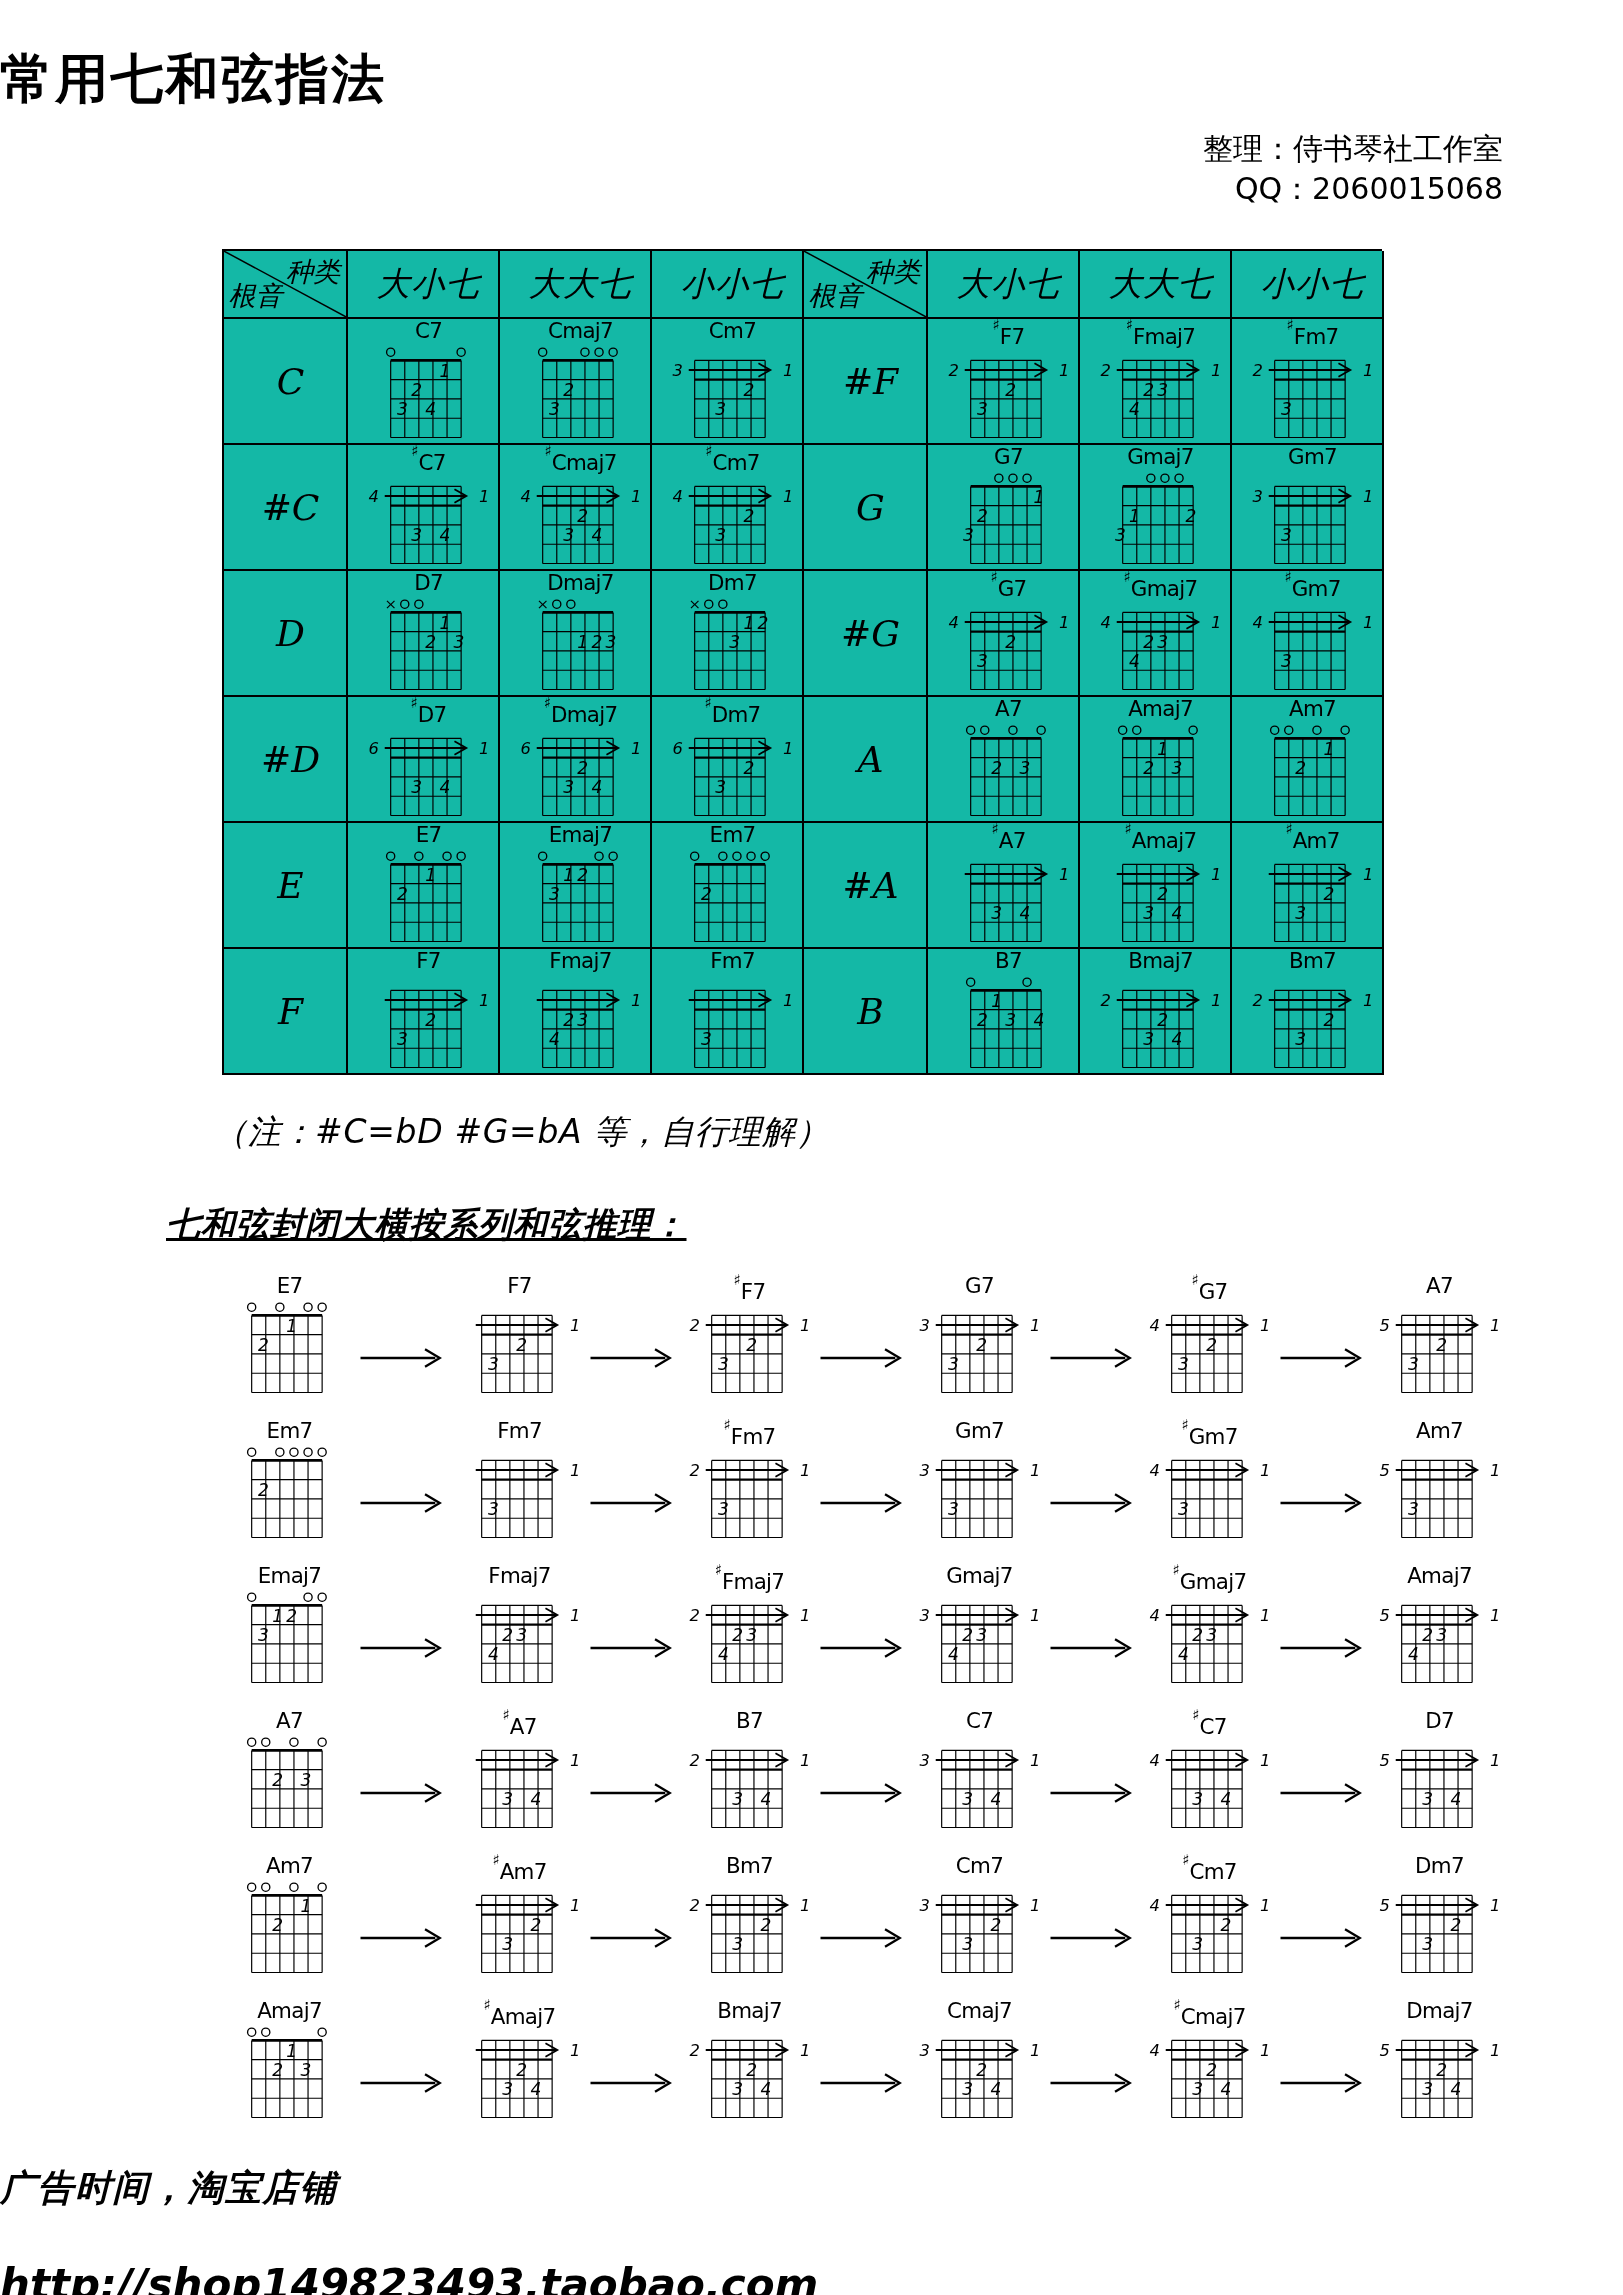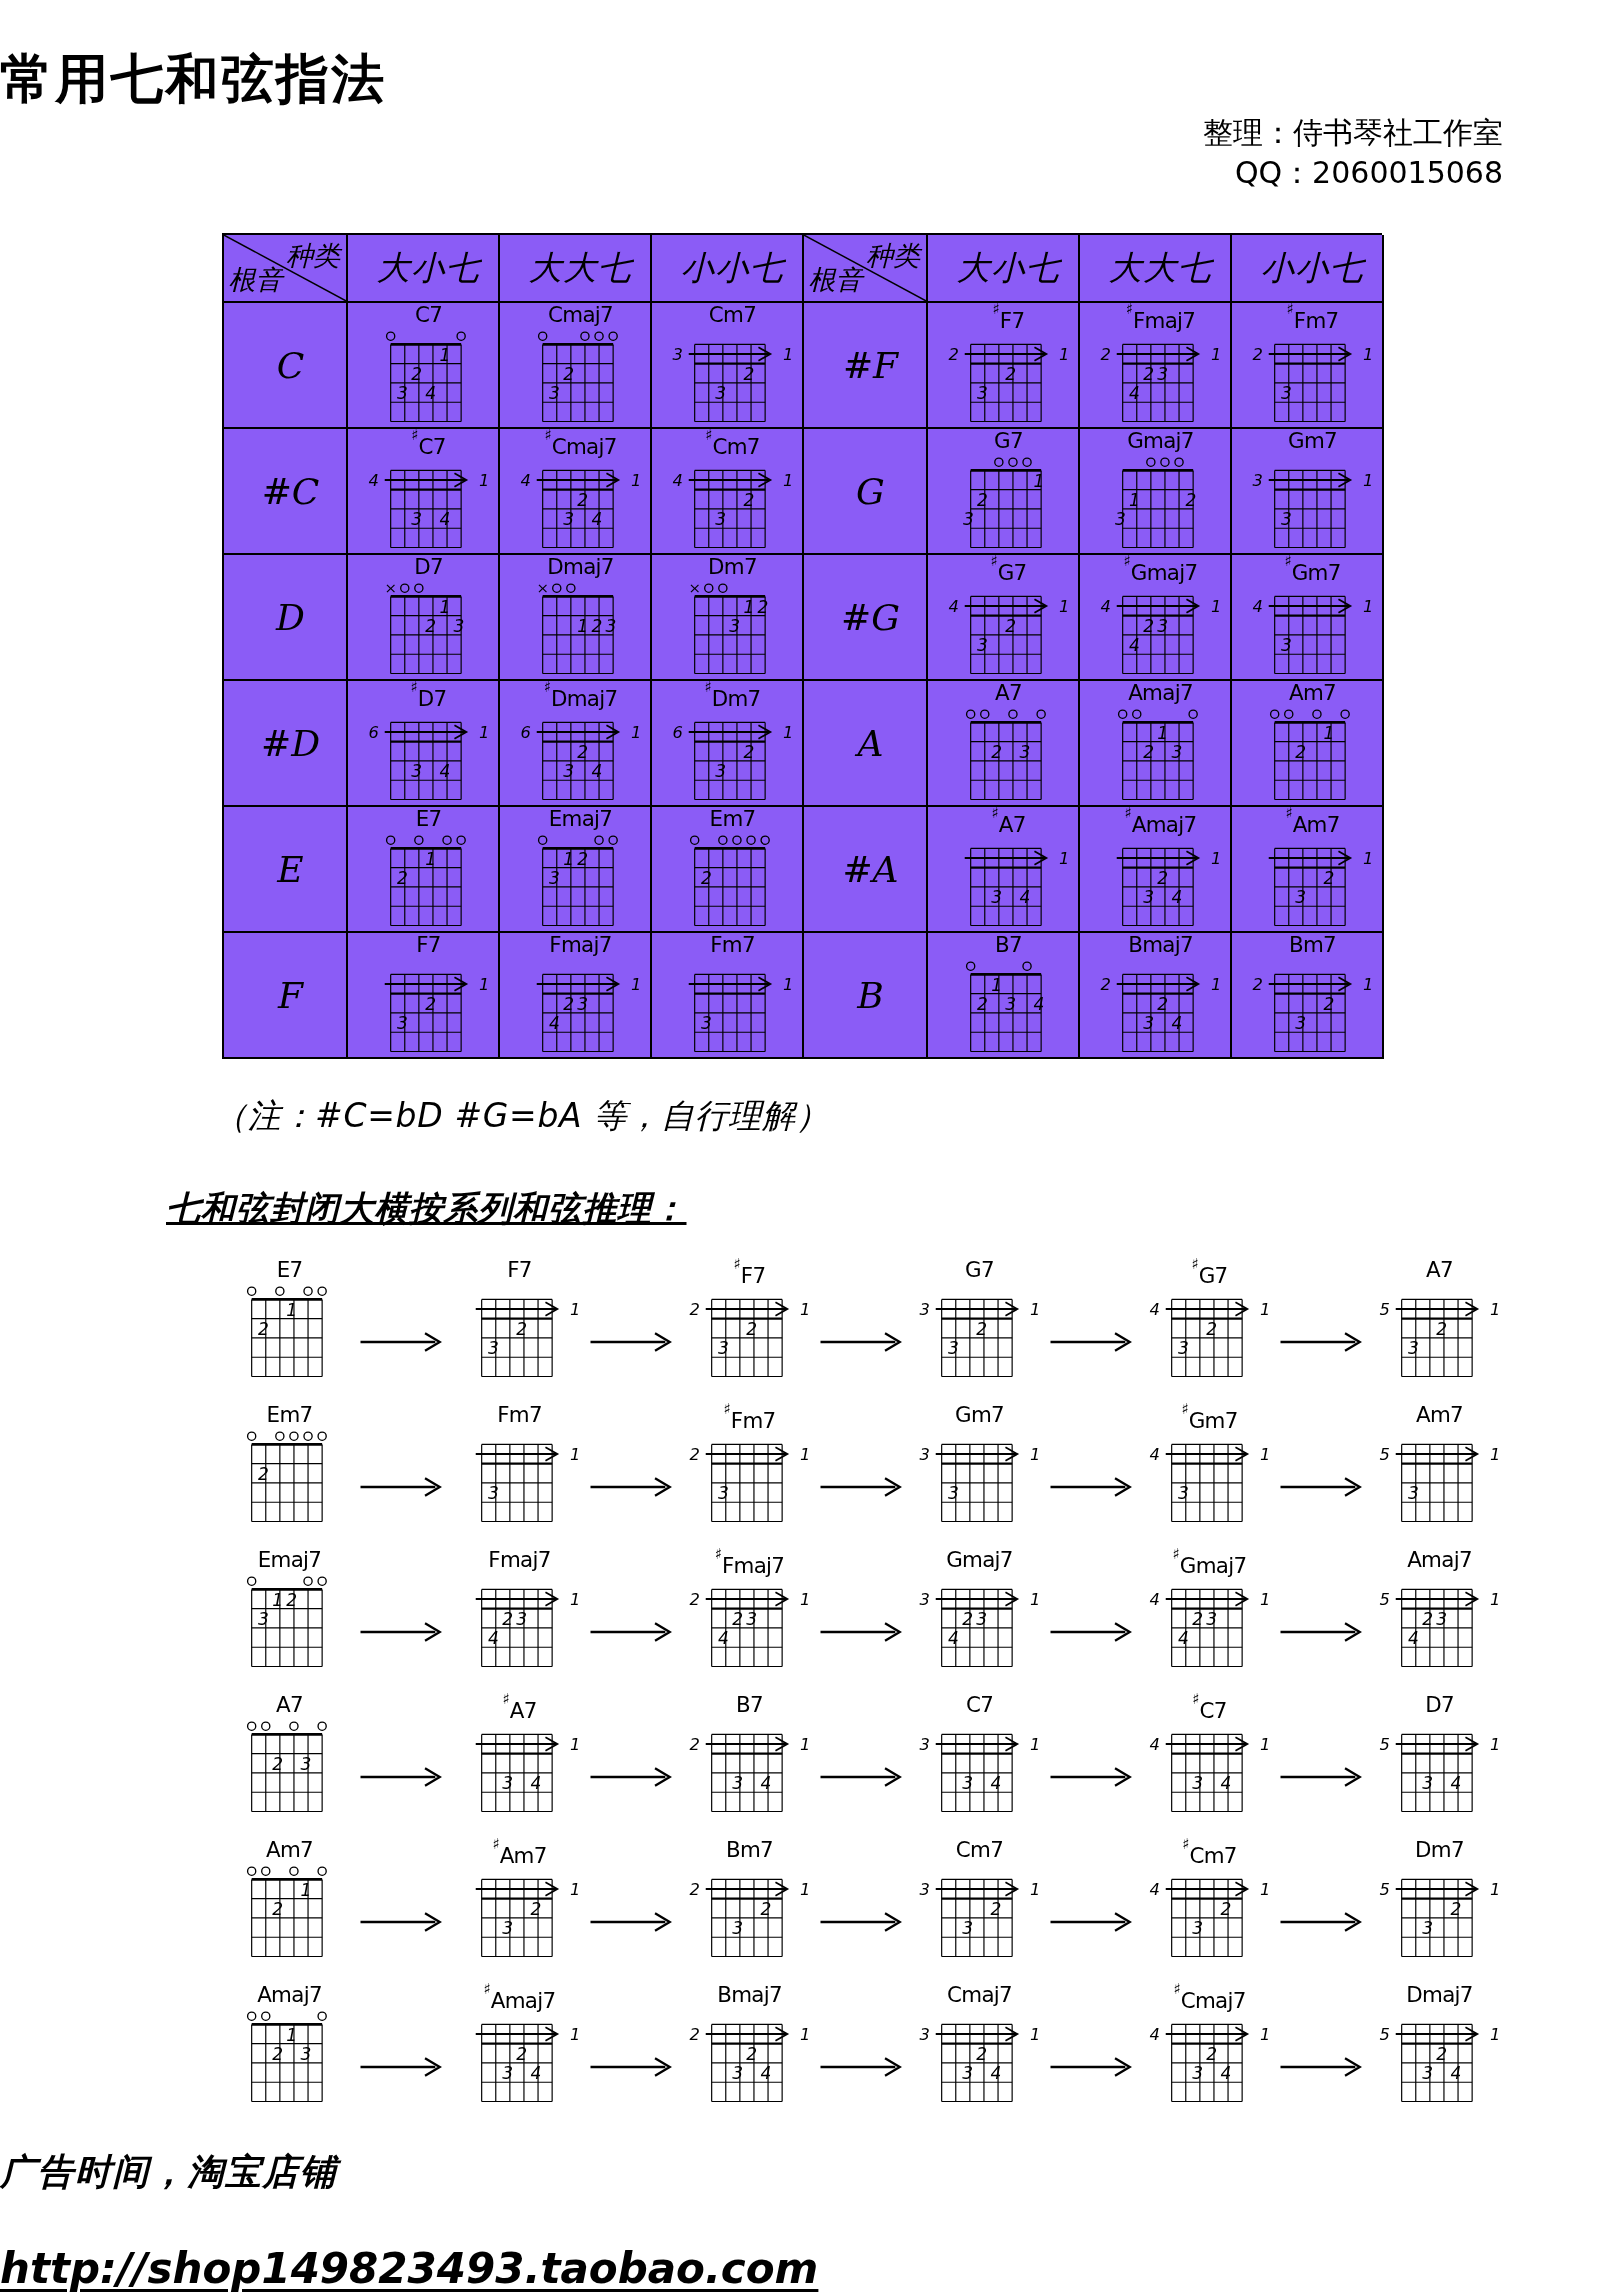--- a/index.html
+++ b/index.html
@@ -1,26 +1,26 @@
 <!DOCTYPE html>
 <html style="font-size:12px"><head>
 <meta charset="utf-8">
 <style>
   html,body{margin:0;padding:0;background:#e8e8e8;}
   .page{position:relative;width:1623px;height:2295px;background:#ffffff;color:#000;
         font-family:"DejaVu Sans","Liberation Sans",sans-serif;overflow:hidden;margin:0 auto;}
   .title{text-align:left;font-size:53px;font-weight:700;padding-top:49px;letter-spacing:2.2px;line-height:1.15;}
-  .credit{text-align:right;margin:3px 120px 0 0;font-size:30px;line-height:1.32;font-weight:500;}
+  .credit{text-align:right;margin:19px 120px 0 0;font-size:30px;line-height:1.32;font-weight:500;}
   
   .chordtable{margin:41px 0 0 222px;display:grid;
       grid-template-columns:124px 152px 152px 152px 124px 152px 152px 152px;
       grid-template-rows:68px repeat(6,126px);
       border-top:2.2px solid #000;border-left:2.2px solid #000;width:1158px;}
   .cell{border-right:2.2px solid #000;border-bottom:2.2px solid #000;position:relative;
-        display:flex;align-items:center;justify-content:center;background:#8b5cf6;padding-left:11px;}
+        display:flex;align-items:center;justify-content:center;background:#14b8a6;padding-left:11px;}
   .hcell{font-style:italic;font-size:33px;letter-spacing:1.5px;}
   .corner .diag-line{position:absolute;inset:0;width:100%;height:100%;}
   .corner .ct{position:absolute;top:3px;right:6px;font-style:italic;font-size:27px;}
   .corner .cb{position:absolute;bottom:3px;left:4.4px;font-style:italic;font-size:27px;}
   .rootcell{font-family:"DejaVu Serif","Liberation Serif",serif;font-style:italic;font-size:36px;}
   
   .chord{width:135px;text-align:center;flex:none;}
   .cname{height:26px;line-height:26px;font-size:21.4px;font-weight:500;letter-spacing:-0.7px;white-space:nowrap;}
   .cname sup{font-size:15px;position:relative;top:-6px;margin-right:0.7px;font-weight:600;}
   svg.diag{display:block;margin:0 auto;}

